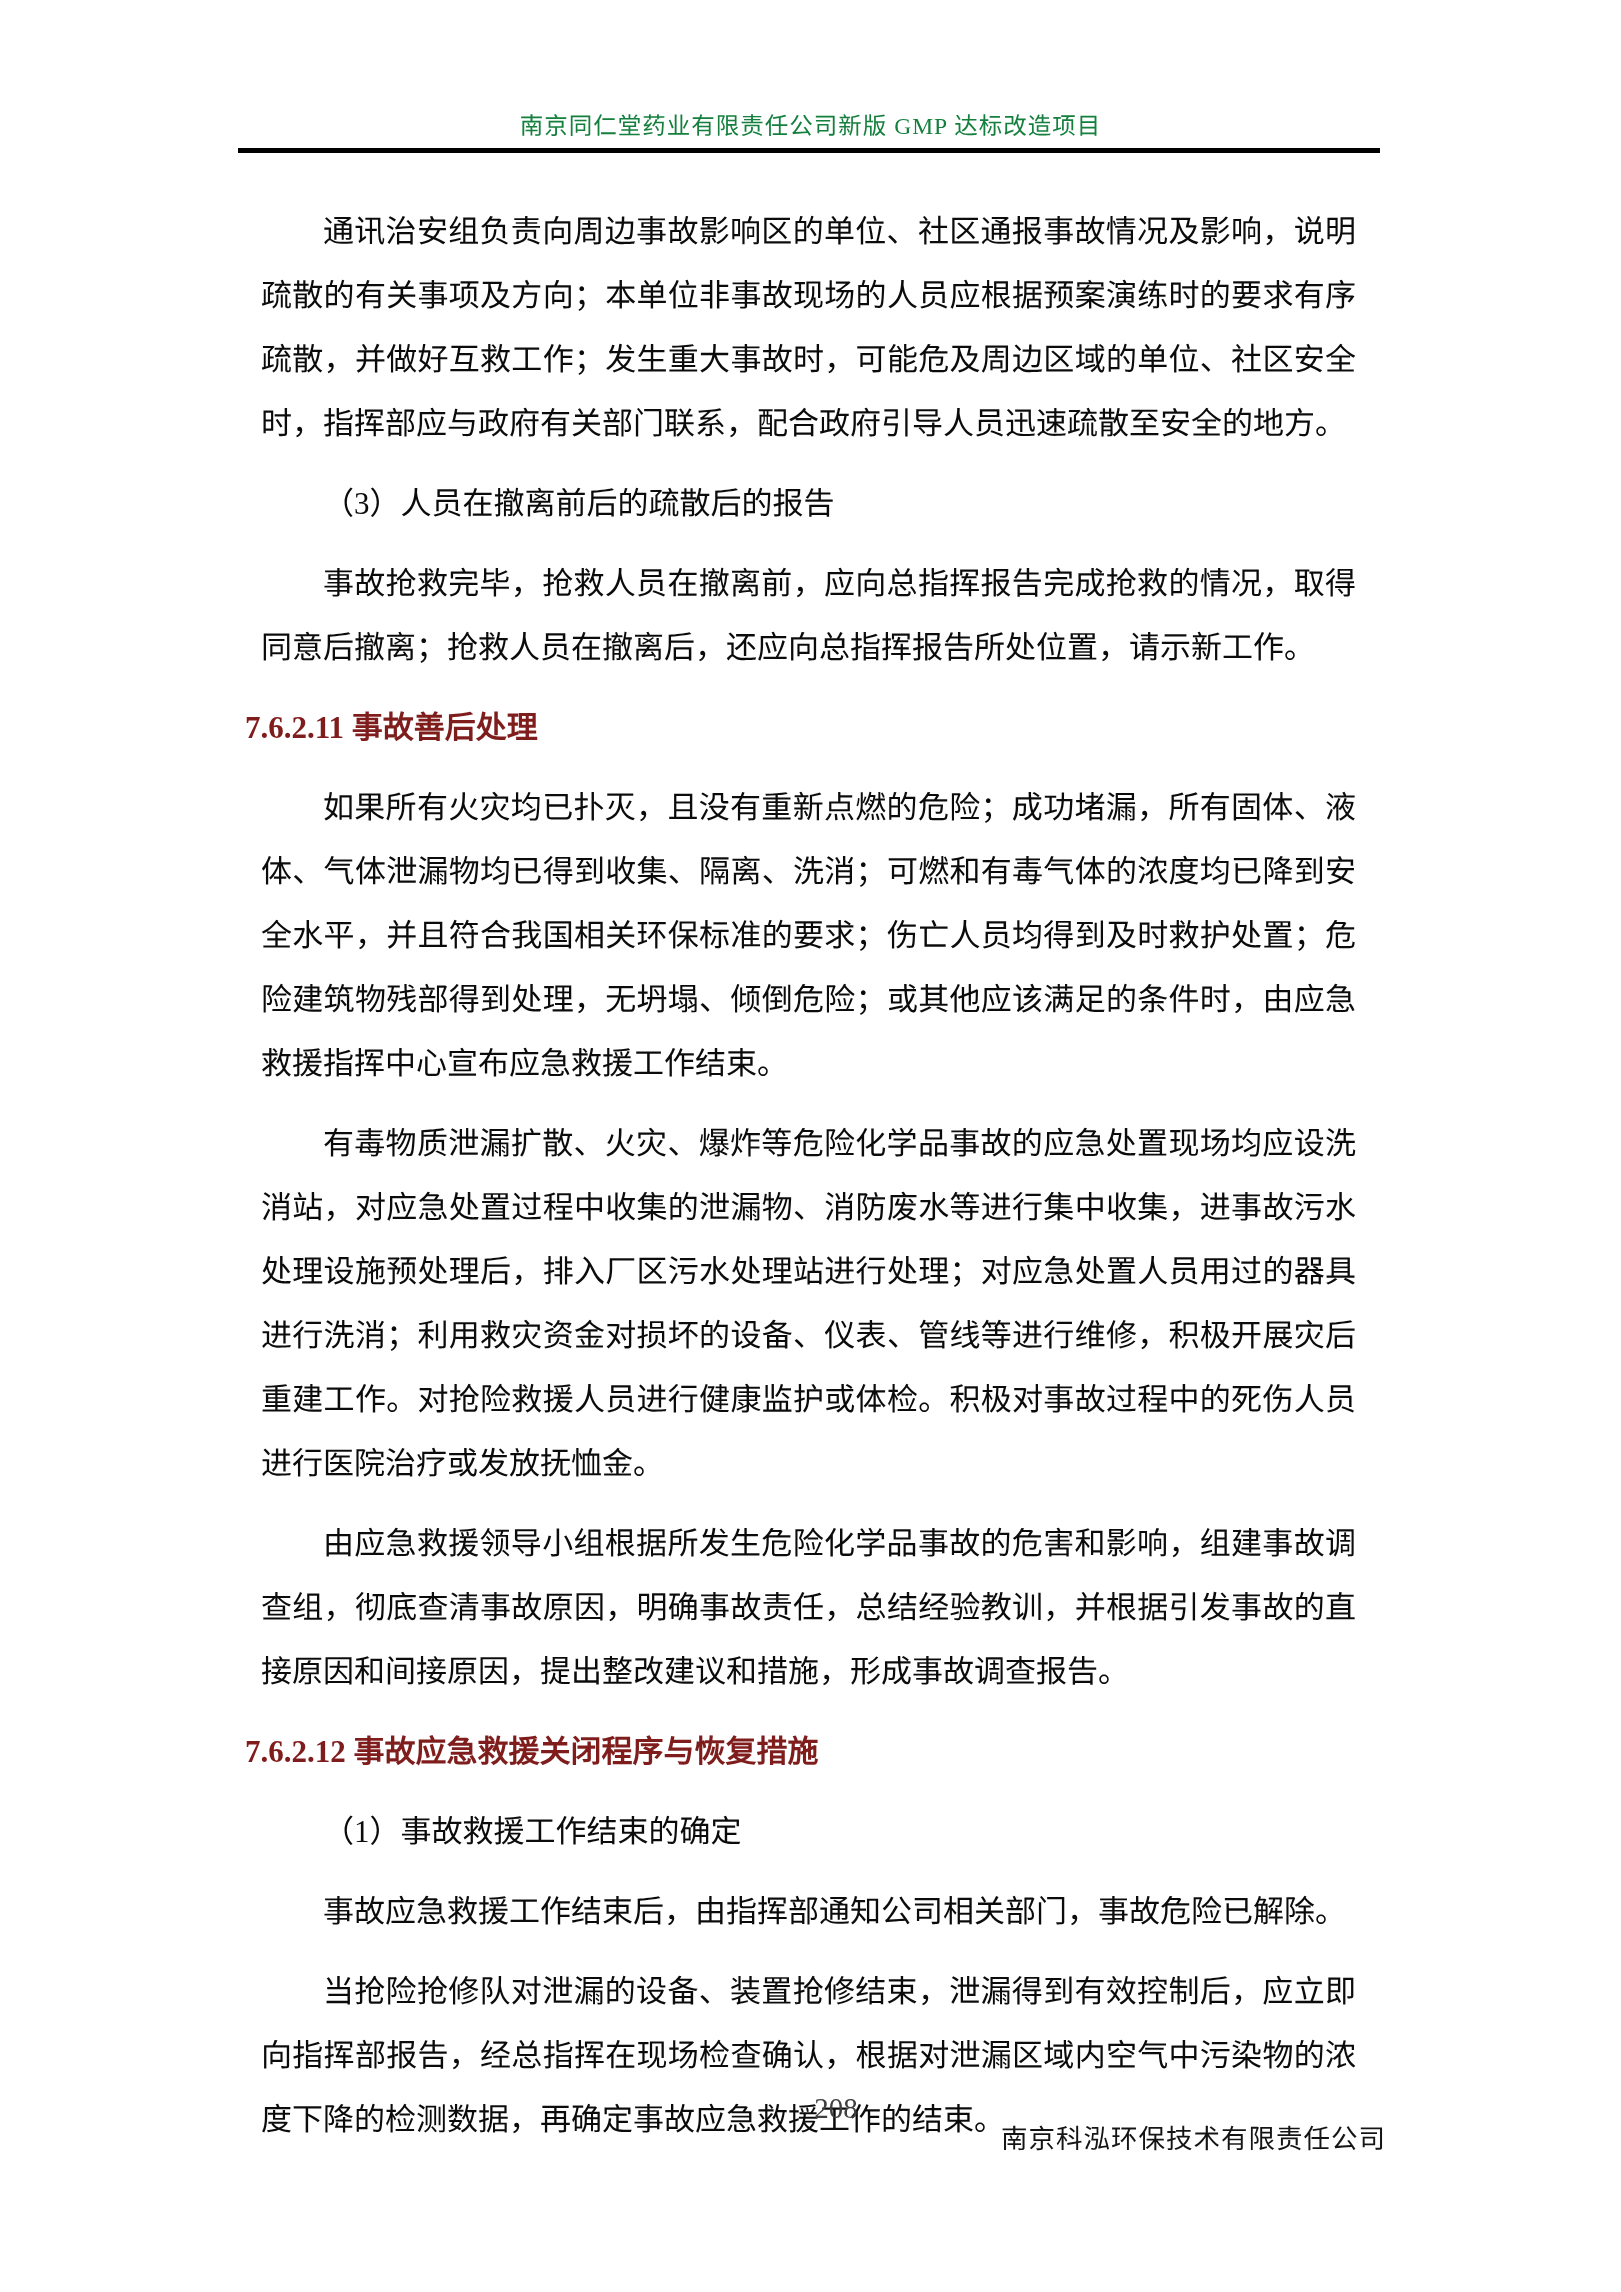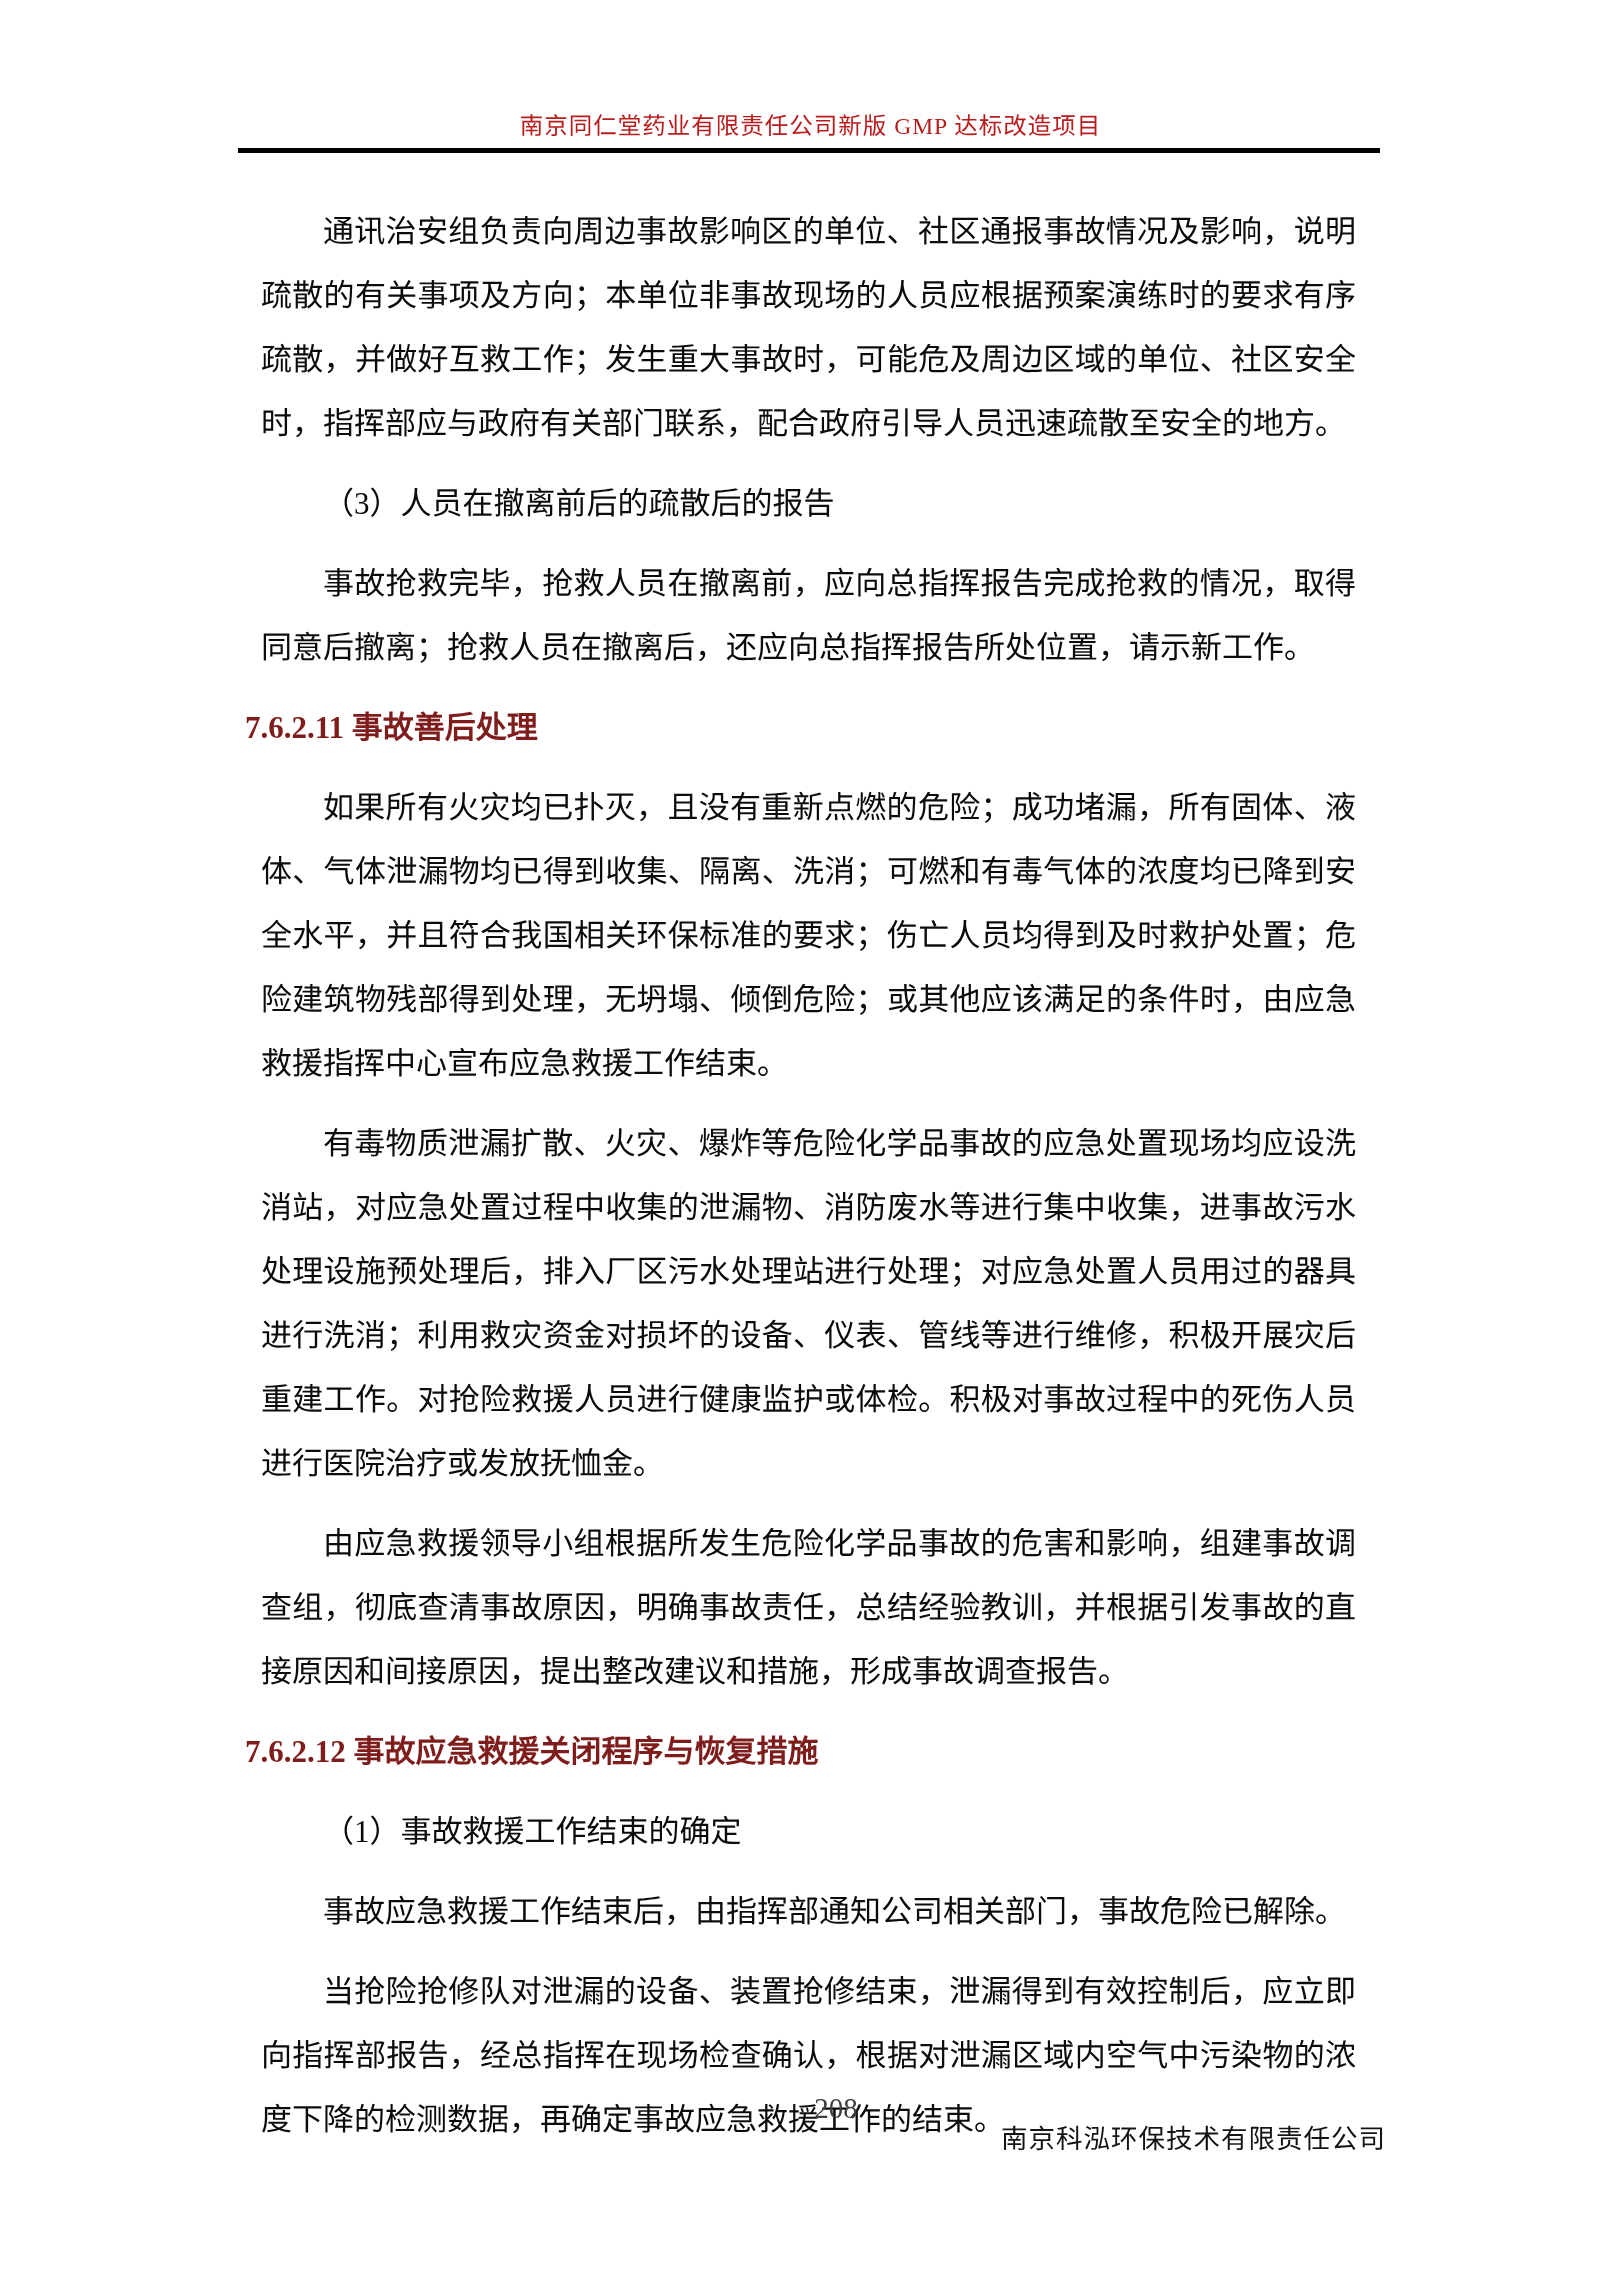--- a/index.html
+++ b/index.html
@@ -18,21 +18,21 @@
   }
   .header-title {
     position: absolute;
     top: 114px;
     left: 0;
     width: 1621px;
     text-align: center;
     font-size: 23.5px;
     line-height: 25.5px;
     letter-spacing: 1px;
-    color: #b91c1c;
+    color: #15803d;
   }
   .header-rule {
     position: absolute;
     top: 148px;
     left: 238px;
     width: 1142px;
     height: 4.9px;
     background: #000000;
   }
   .doc-body {

